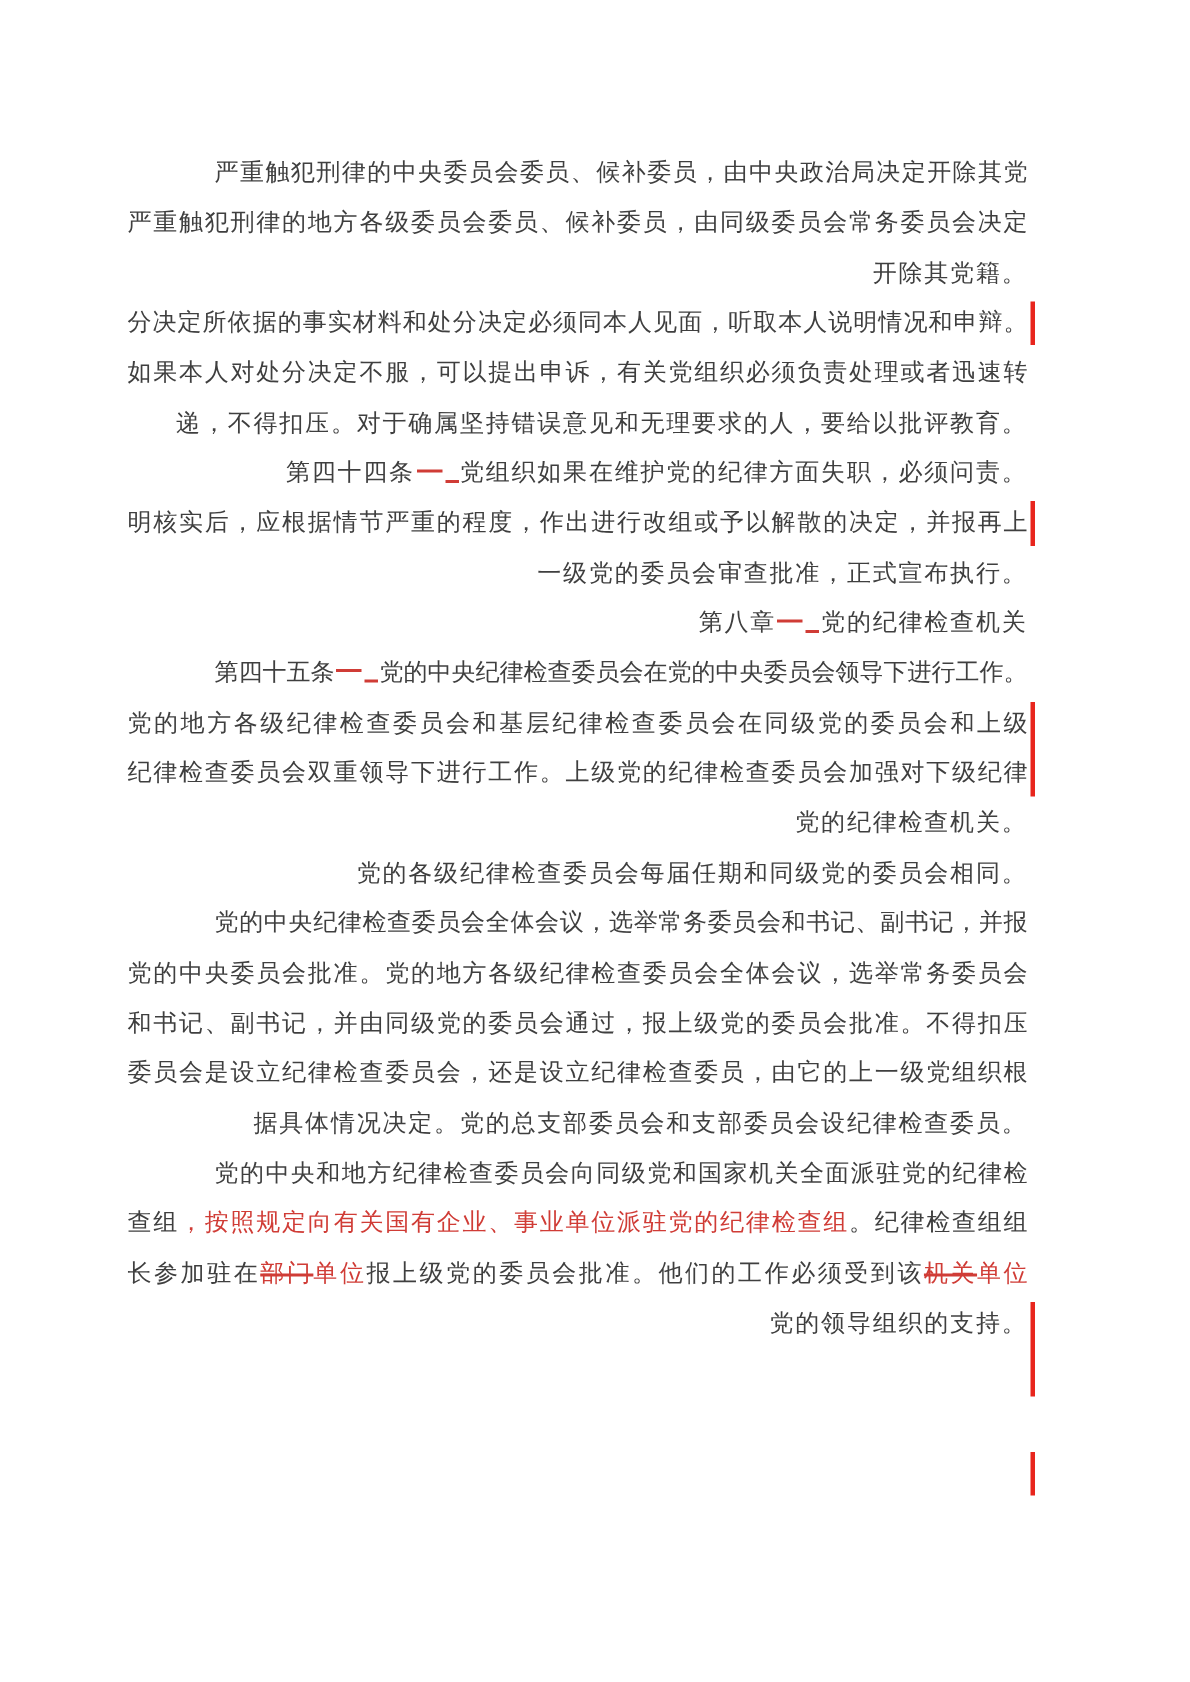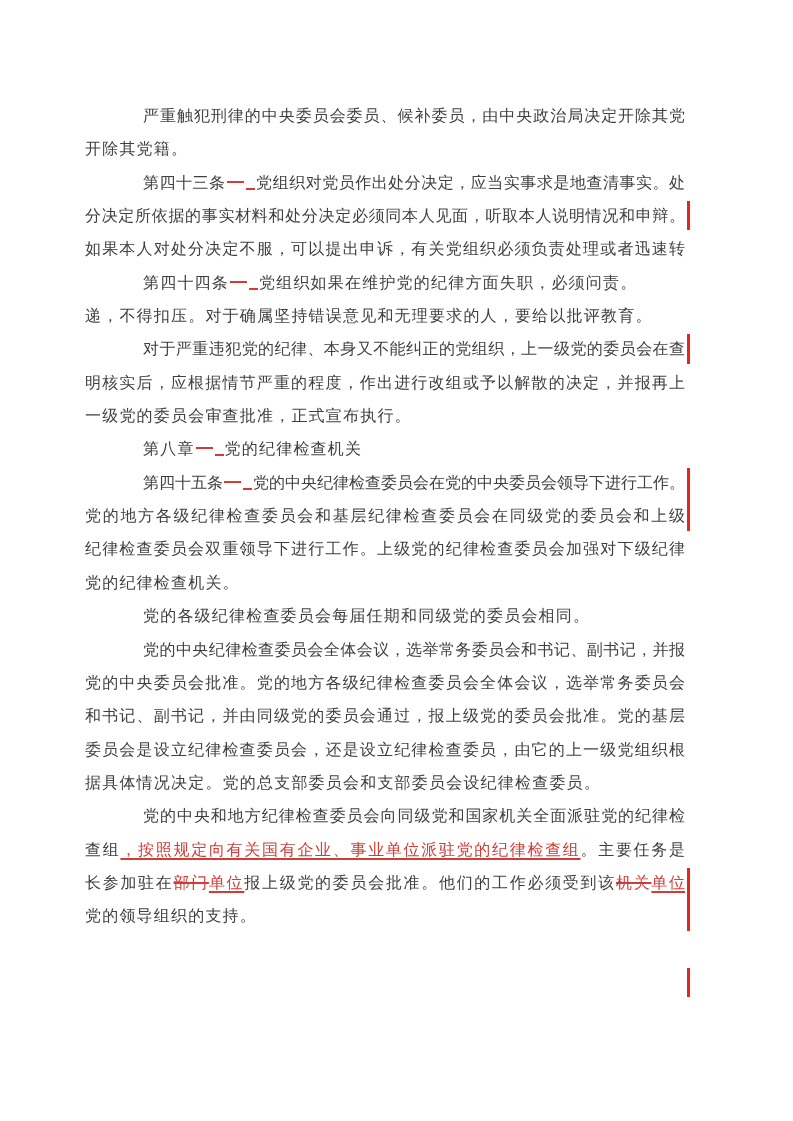--- a/index.html
+++ b/index.html
@@ -25,36 +25,35 @@
     left:85px;
     top:99px;
     width:600px;
     font-size:16px;
     line-height:33.35px;
     color:var(--text-color);
   }
   .line{
     height:33.35px;
     overflow:hidden;
-    text-align:left;
+    text-align:right;
   }
   .line:not(.full){
     letter-spacing:1.2px;
   }
   .line.full{
     text-align:justify;
     text-align-last:justify;
   }
   .line.indent{
     text-indent:58px;
   }
   .run-n{ color:var(--text-color); }
   .run-ins{
     color:var(--rev-color);
-    text-decoration:underline;
     text-decoration-thickness:1.5px;
     text-underline-offset:3px;
   }
   .run-del{
     color:var(--rev-color);
     text-decoration:line-through;
     text-decoration-thickness:1.5px;
   }
   .mk-del{
     display:inline-block;
@@ -78,42 +77,41 @@
     width:3px;
     background:var(--bar-color);
   }
 </style>
 </head>
 <body>
 
 <div class="page">
   <div class="text-block" id="text-block">
       <div class="line indent full"><span class="run-n">严重触犯刑律的中央委员会委员、候补委员，由中央政治局决定开除其党籍；</span></div>
+      <div class="line full"><span class="run-n">严重触犯刑律的地方各级委员会委员、候补委员，由同级委员会常务委员会决定</span></div>
       <div class="line"><span class="run-n">开除其党籍。</span></div>
-      <div class="line indent full"><span class="run-n">第四十三条</span><span class="mk-del"></span><span class="mk-ins"></span><span class="run-n">党组织对党员作出处分决定，应当实事求是地查清事实。处</span></div>
       <div class="line full"><span class="run-n">分决定所依据的事实材料和处分决定必须同本人见面，听取本人说明情况和申辩。</span></div>
       <div class="line full"><span class="run-n">如果本人对处分决定不服，可以提出申诉，有关党组织必须负责处理或者迅速转</span></div>
+      <div class="line"><span class="run-n">递，不得扣压。对于确属坚持错误意见和无理要求的人，要给以批评教育。</span></div>
       <div class="line indent"><span class="run-n">第四十四条</span><span class="mk-del"></span><span class="mk-ins"></span><span class="run-n">党组织如果在维护党的纪律方面失职，必须问责。</span></div>
-      <div class="line"><span class="run-n">递，不得扣压。对于确属坚持错误意见和无理要求的人，要给以批评教育。</span></div>
-      <div class="line indent full"><span class="run-n">对于严重违犯党的纪律、本身又不能纠正的党组织，上一级党的委员会在查</span></div>
       <div class="line full"><span class="run-n">明核实后，应根据情节严重的程度，作出进行改组或予以解散的决定，并报再上</span></div>
       <div class="line"><span class="run-n">一级党的委员会审查批准，正式宣布执行。</span></div>
       <div class="line indent"><span class="run-n">第八章</span><span class="mk-del"></span><span class="mk-ins"></span><span class="run-n">党的纪律检查机关</span></div>
       <div class="line indent full"><span class="run-n">第四十五条</span><span class="mk-del"></span><span class="mk-ins"></span><span class="run-n">党的中央纪律检查委员会在党的中央委员会领导下进行工作。</span></div>
       <div class="line full"><span class="run-n">党的地方各级纪律检查委员会和基层纪律检查委员会在同级党的委员会和上级</span></div>
       <div class="line full"><span class="run-n">纪律检查委员会双重领导下进行工作。上级党的纪律检查委员会加强对下级纪律</span></div>
       <div class="line"><span class="run-n">党的纪律检查机关。</span></div>
       <div class="line indent"><span class="run-n">党的各级纪律检查委员会每届任期和同级党的委员会相同。</span></div>
       <div class="line indent full"><span class="run-n">党的中央纪律检查委员会全体会议，选举常务委员会和书记、副书记，并报</span></div>
       <div class="line full"><span class="run-n">党的中央委员会批准。党的地方各级纪律检查委员会全体会议，选举常务委员会</span></div>
-      <div class="line full"><span class="run-n">和书记、副书记，并由同级党的委员会通过，报上级党的委员会批准。党的基层</span></div>
+      <div class="line full"><span class="run-n">和书记、副书记，并由同级党的委员会通过，报上级党的委员会批准。不得扣压</span></div>
       <div class="line full"><span class="run-n">委员会是设立纪律检查委员会，还是设立纪律检查委员，由它的上一级党组织根</span></div>
       <div class="line"><span class="run-n">据具体情况决定。党的总支部委员会和支部委员会设纪律检查委员。</span></div>
       <div class="line indent full"><span class="run-n">党的中央和地方纪律检查委员会向同级党和国家机关全面派驻党的纪律检</span></div>
-      <div class="line full"><span class="run-n">查组</span><span class="run-ins">，按照规定向有关国有企业、事业单位派驻党的纪律检查组</span><span class="run-n">。主要任务是</span></div>
+      <div class="line full"><span class="run-n">查组</span><span class="run-ins">，按照规定向有关国有企业、事业单位派驻党的纪律检查组</span><span class="run-n">。纪律检查组组</span></div>
       <div class="line full"><span class="run-n">长参加驻在</span><span class="run-del">部门</span><span class="run-ins">单位</span><span class="run-n">报上级党的委员会批准。他们的工作必须受到该</span><span class="run-del">机关</span><span class="run-ins">单位</span></div>
       <div class="line"><span class="run-n">党的领导组织的支持。</span></div>
     </div>
   <div id="bars">
       <div class="change-bar" style="top: 201.05px; height: 29.35px;"></div>
       <div class="change-bar" style="top: 334.45px; height: 29.35px;"></div>
       <div class="change-bar" style="top: 467.85px; height: 62.7px;"></div>
       <div class="change-bar" style="top: 868.05px; height: 62.7px;"></div>
       <div class="change-bar" style="top: 968.1px; height: 29.35px;"></div>
     </div>

